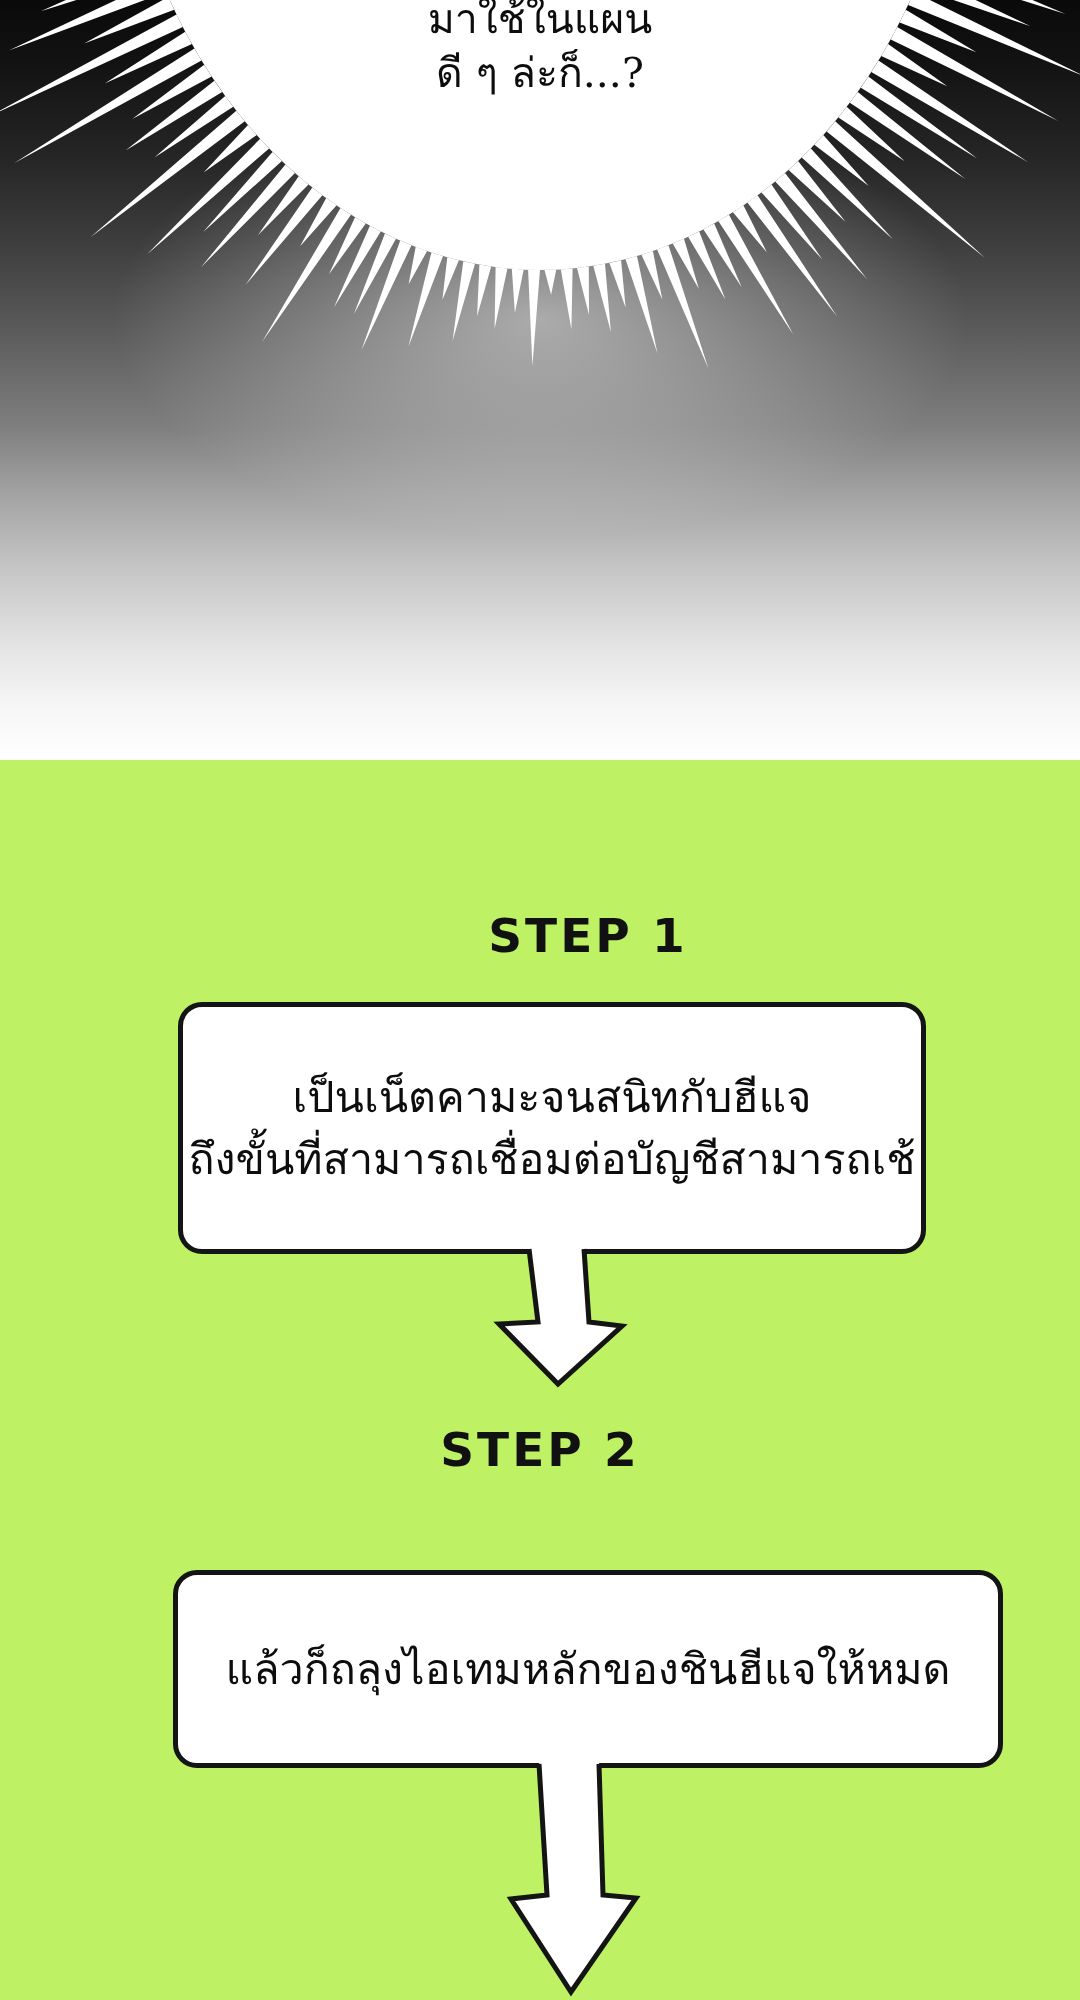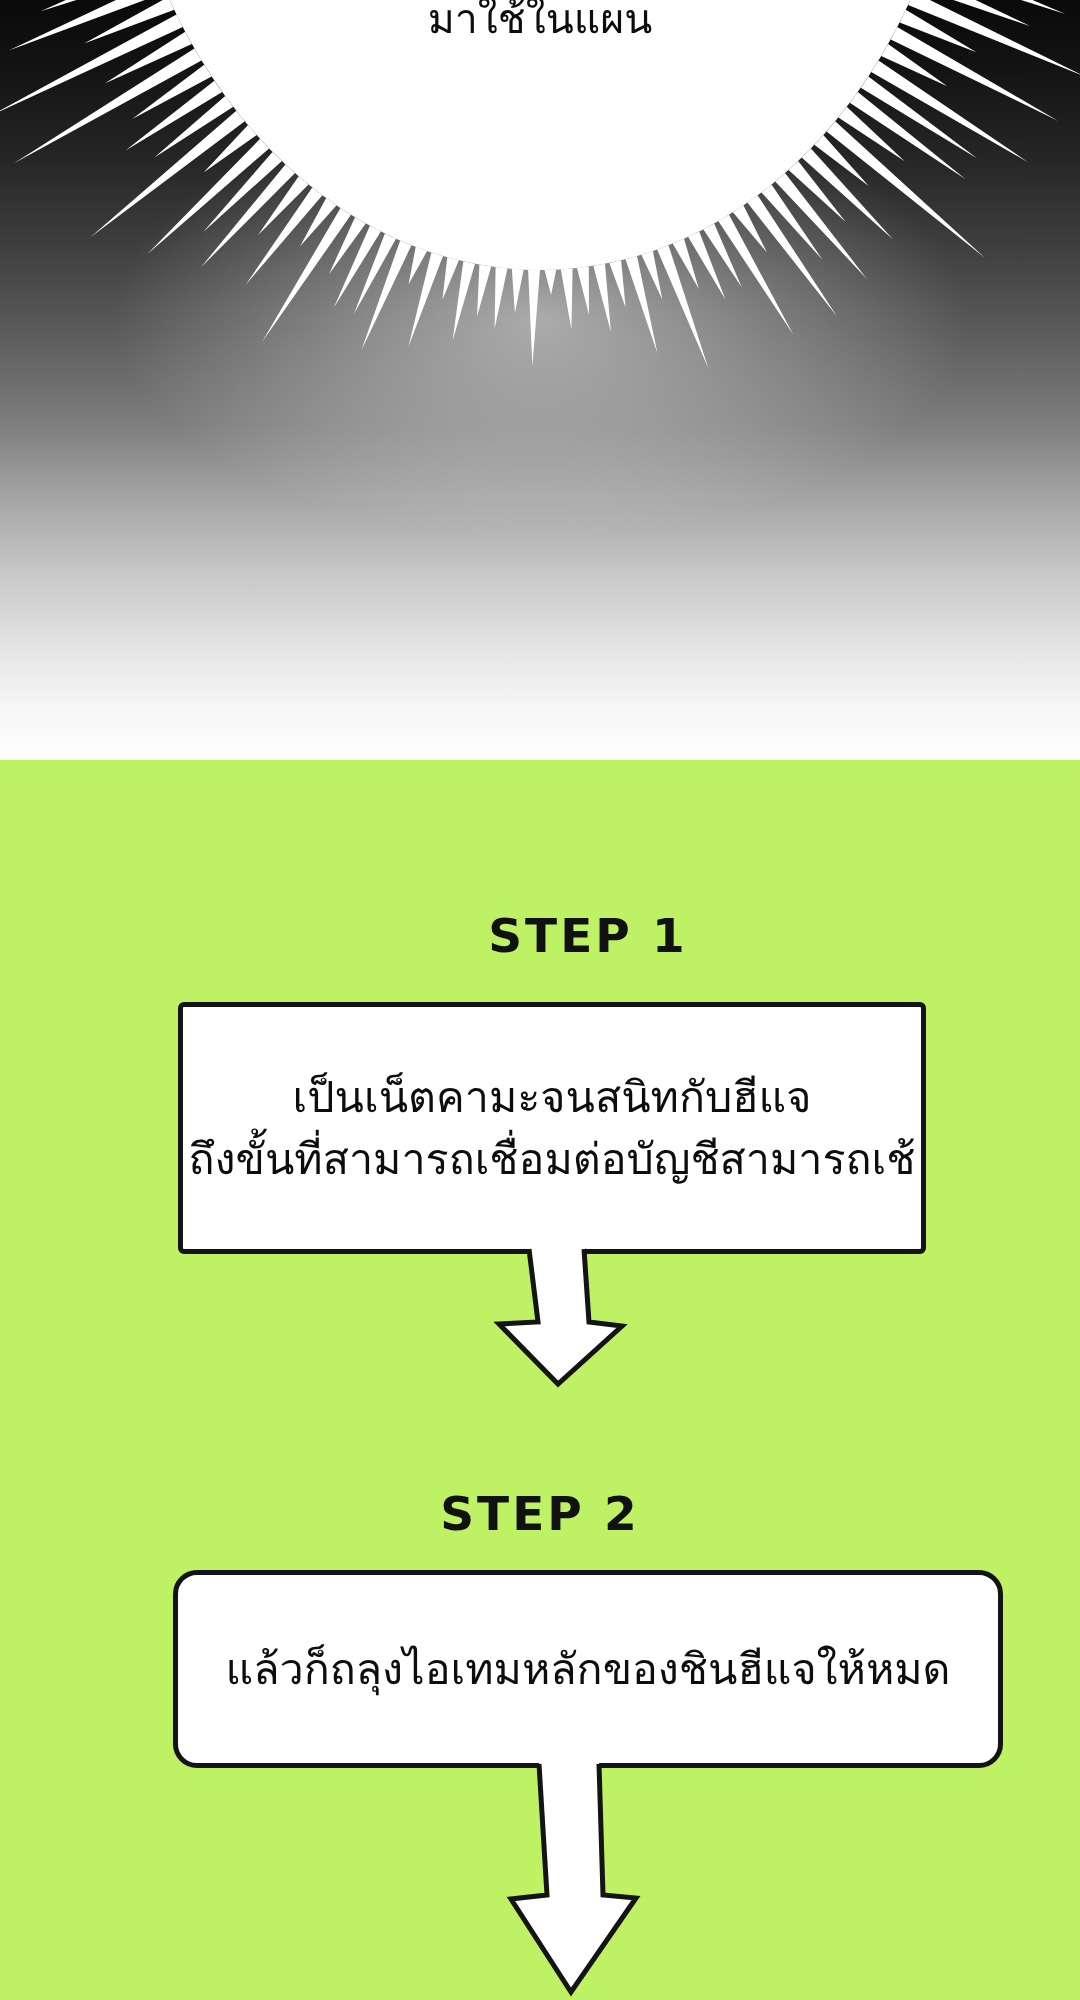--- a/index.html
+++ b/index.html
@@ -24,28 +24,28 @@
     font-size:41px;line-height:54px;color:#0d0d0d;
     font-family:"DejaVu Serif","Liberation Serif",serif;
     z-index:2;
   }
   
   .step-heading{
     position:absolute;left:0;width:1080px;text-align:center;
     font-weight:bold;font-size:47px;letter-spacing:3px;color:#111111;
   }
   .heading-1{top:908px;padding-left:48px;}
-  .heading-2{top:1486px;}
+  .heading-2{top:1422px;}
   
   .step-box{
     position:absolute;background:#ffffff;border:5px solid #141414;
     border-radius:24px;box-sizing:border-box;
     display:flex;flex-direction:column;justify-content:center;align-items:center;
   }
-  .box-1{left:178px;top:1002px;width:748px;height:252px;border-radius:6px;}
+  .box-1{left:178px;top:1002px;width:748px;height:252px;}
   .box-2{left:173px;top:1570px;width:830px;height:198px;}
   .th-line{
     font-size:43px;line-height:62px;color:#0d0d0d;text-align:center;
     white-space:nowrap;
     font-family:"DejaVu Serif","Liberation Serif",serif;
   }
   
   .arrows{position:absolute;left:0;top:0;pointer-events:none;z-index:3;}
 </style>
 </head>
@@ -53,20 +53,21 @@
 
 <div class="page">
 
   <div class="burst-section">
     <svg id="burst-svg" width="1080" height="760" viewBox="0 0 1080 760">
         <path d="M962.0 -322.8L1181.0 -333.8L963.3 -308.0ZM963.6 -302.5L1093.6 -302.0L964.4 -287.7ZM964.6 -282.2L1104.7 -277.9L965.0 -267.4ZM965.0 -261.9L1061.9 -253.6L964.9 -247.1ZM964.7 -241.5L1247.2 -223.0L964.2 -226.7ZM963.9 -221.2L1069.5 -206.4L962.8 -206.4ZM962.4 -200.9L1176.3 -171.8L960.9 -186.2ZM960.2 -180.7L1078.9 -157.6L958.3 -166.1ZM957.5 -160.7L1123.1 -126.0L955.1 -146.2ZM954.1 -140.8L1072.8 -109.9L951.3 -126.4ZM950.1 -121.0L1125.4 -73.3L946.9 -106.8ZM945.6 -101.5L1011.6 -76.6L941.8 -87.4ZM940.4 -82.2L1201.8 3.3L936.2 -68.3ZM934.6 -63.2L1055.7 -15.1L930.0 -49.5ZM928.3 -44.4L1065.5 14.1L923.3 -31.0ZM921.3 -26.0L1030.5 26.3L915.9 -12.8ZM913.9 -7.9L1085.5 76.8L908.1 5.0ZM905.8 9.8L976.4 52.2L899.6 22.4ZM897.2 27.1L1058.3 120.9L890.7 39.4ZM888.1 44.0L947.3 86.2L881.2 56.0ZM878.5 60.4L1028.5 162.5L871.2 72.1ZM868.4 76.4L977.3 158.5L860.8 87.7ZM857.8 91.9L965.3 179.0L849.8 102.8ZM846.7 106.8L904.7 161.3L838.4 117.4ZM835.2 121.3L985.1 258.0L826.6 131.4ZM823.3 135.1L868.7 186.0L814.3 144.8ZM810.9 148.4L893.1 239.6L801.7 157.6ZM798.1 161.0L845.5 221.8L788.6 169.9ZM785.0 173.1L866.9 278.9L775.2 181.4ZM771.5 184.5L822.3 259.6L761.4 192.4ZM757.6 195.2L837.1 316.4L747.3 202.6ZM743.4 205.3L766.9 252.4L732.9 212.2ZM729.0 214.7L793.4 334.8L718.3 221.1ZM714.2 223.4L741.6 287.1L703.3 229.3ZM699.2 231.4L725.4 299.6L688.1 236.8ZM684.0 238.7L698.9 289.0L672.7 243.5ZM668.5 245.2L708.4 368.4L657.1 249.5ZM652.9 251.0L662.3 299.4L641.4 254.7ZM637.0 256.0L657.5 353.4L625.5 259.2ZM621.1 260.3L625.6 307.6L609.4 262.9ZM605.0 263.8L610.9 332.1L593.3 265.8ZM588.8 266.5L589.0 314.8L577.0 268.0ZM572.6 268.4L571.4 329.3L560.8 269.4ZM556.3 269.6L551.1 294.7L544.5 270.0ZM540.0 270.0L532.4 366.1L528.1 269.8ZM523.7 269.6L514.9 313.1L511.8 268.8ZM507.4 268.4L494.6 328.7L495.6 267.1ZM491.2 266.5L477.1 316.2L479.4 264.6ZM475.0 263.8L452.6 340.8L463.3 261.3ZM458.9 260.3L442.4 299.7L447.3 257.2ZM443.0 256.0L408.4 346.7L431.4 252.4ZM427.1 251.0L408.6 284.3L415.7 246.8ZM411.5 245.2L361.4 350.2L400.2 240.5ZM396.0 238.7L353.9 314.1L384.9 233.5ZM380.8 231.4L333.9 307.5L369.9 225.7ZM365.8 223.4L329.0 274.3L355.0 217.2ZM351.0 214.7L262.0 342.1L340.5 208.0ZM336.6 205.3L300.1 246.2L326.2 198.1ZM322.4 195.2L245.5 285.0L312.3 187.5ZM308.5 184.5L258.1 234.9L298.7 176.3ZM295.0 173.1L201.0 267.2L285.4 164.4ZM281.9 161.0L203.2 231.9L272.5 151.9ZM269.1 148.4L146.9 254.4L260.1 138.8ZM256.7 135.1L203.6 172.6L248.0 125.1ZM244.8 121.3L90.4 237.3L236.3 110.8ZM233.3 106.8L154.4 157.4L225.2 96.0ZM222.2 91.9L125.5 150.5L214.4 80.7ZM211.6 76.4L132.2 119.1L204.2 64.8ZM201.5 60.4L14.0 163.2L194.4 48.5ZM191.9 44.0L104.7 83.6L185.2 31.8ZM182.8 27.1L-7.3 114.5L176.5 14.6ZM174.2 9.8L84.1 43.4L168.3 -3.1ZM166.1 -7.9L8.7 50.4L160.7 -21.0ZM158.7 -26.0L40.7 11.3L153.6 -39.4ZM151.7 -44.4L5.5 -1.8L147.1 -58.0ZM145.4 -63.2L70.1 -47.6L141.1 -77.0ZM139.6 -82.2L-140.2 -13.3L135.8 -96.2ZM134.4 -101.5L20.0 -81.6L131.1 -115.7ZM129.9 -121.0L-45.1 -92.5L126.9 -135.4ZM125.9 -140.8L-4.8 -125.6L123.4 -155.2ZM122.5 -160.7L-59.4 -142.4L120.5 -175.3ZM119.8 -180.7L14.2 -176.6L118.2 -195.4ZM117.6 -200.9L-92.6 -191.8L116.5 -215.7ZM116.1 -221.2L41.1 -225.0L115.4 -236.0ZM115.3 -241.5L-134.9 -244.7L115.0 -256.3ZM115.0 -261.9L-44.9 -271.5L115.2 -276.6ZM115.4 -282.2L-40.4 -296.6L116.0 -297.0ZM116.4 -302.5L0.6 -318.7L117.5 -317.2Z" fill="#ffffff"></path>
         <ellipse cx="540" cy="-260" rx="425" ry="530" fill="#ffffff"></ellipse>
       </svg>
     <div class="bubble-text">
       <div>มาใช้ในแผน</div>
+      <div>ดี ๆ ล่ะก็...?</div>
     </div>
   </div>
 
   <div class="step-heading heading-1">STEP 1</div>
   <div class="step-box box-1">
     <div class="th-line">เป็นเน็ตคามะจนสนิทกับฮีแจ</div>
     <div class="th-line">ถึงขั้นที่สามารถเชื่อมต่อบัญชีสามารถเช้</div>
   </div>
 
   <div class="step-heading heading-2">STEP 2</div>

